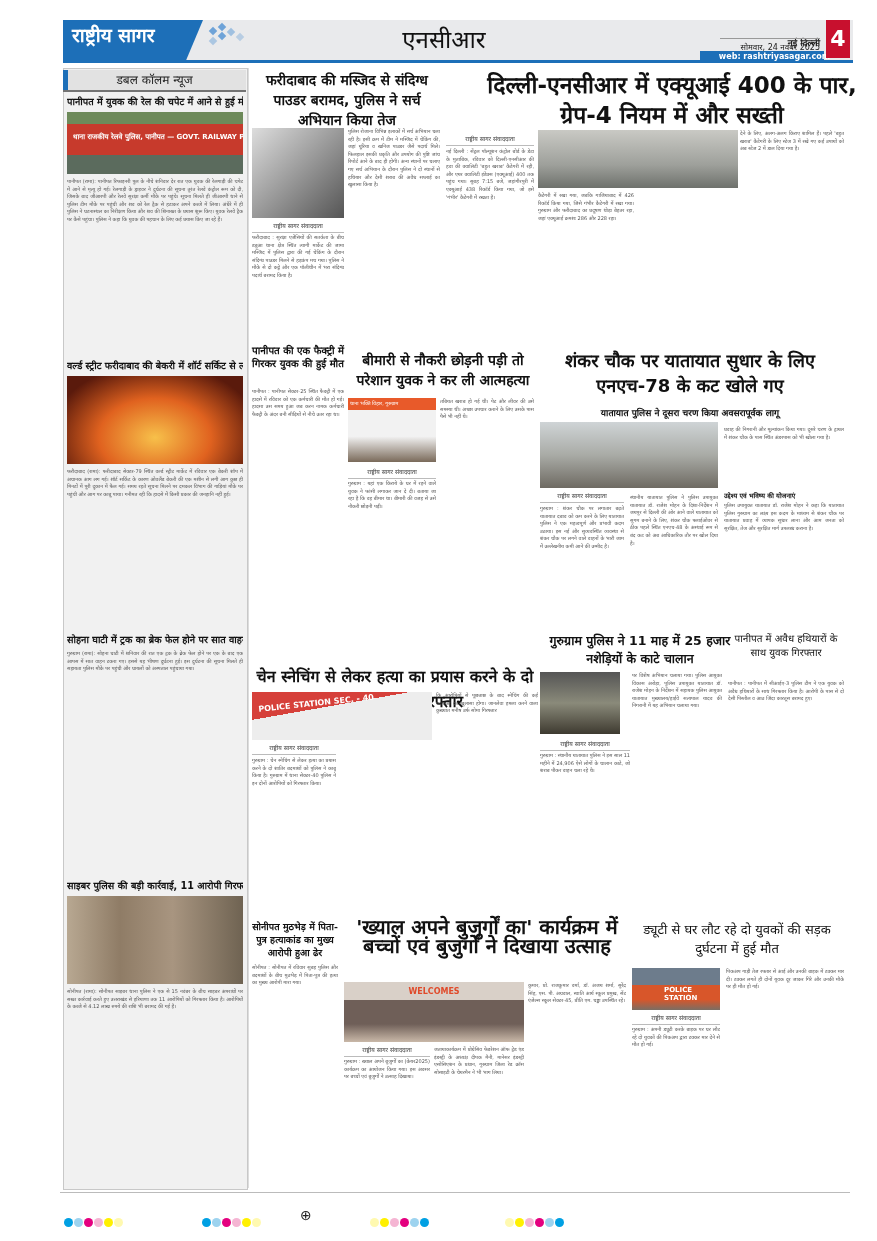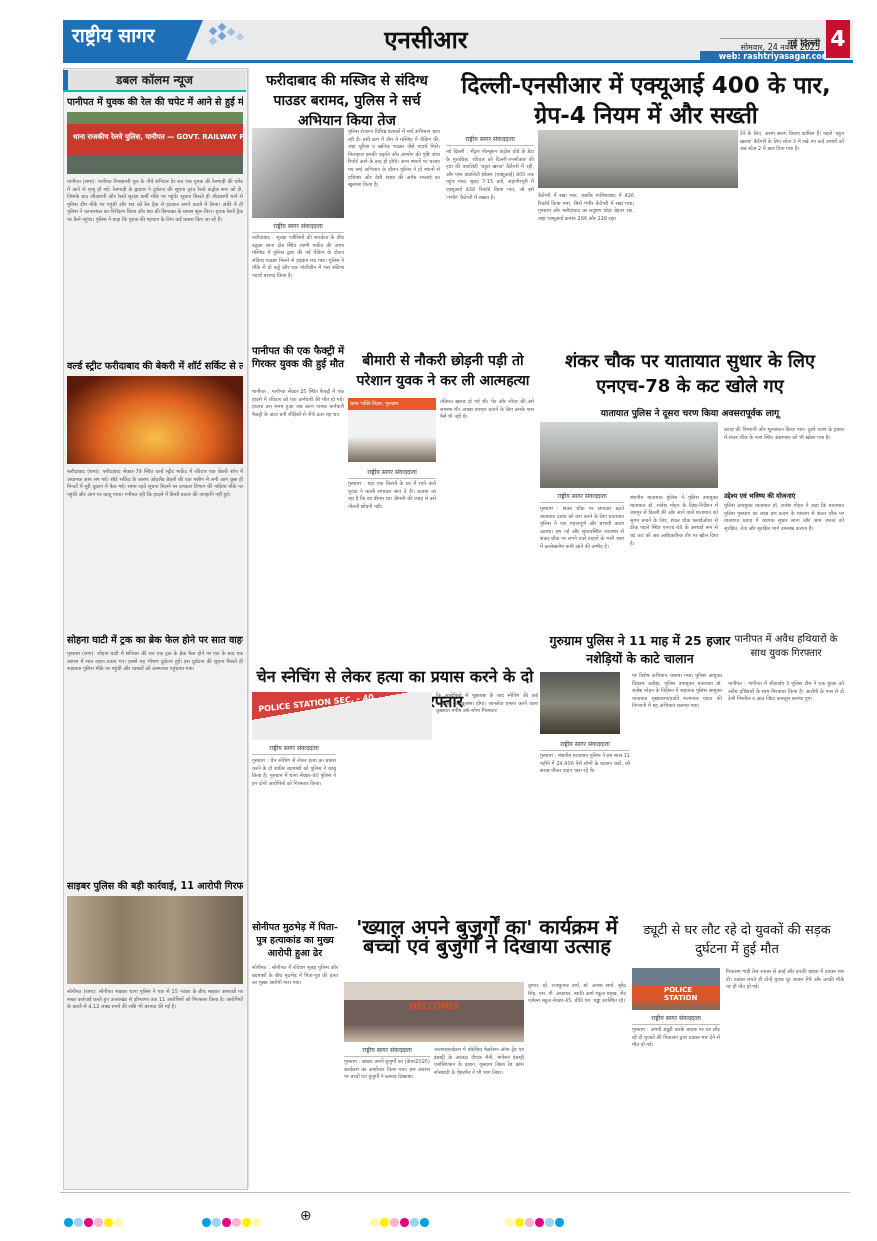--- a/index.html
+++ b/index.html
@@ -2,30 +2,30 @@
 <html><head>
 <meta charset="utf-8">
 <style>
   html,body{margin:0;padding:0;background:#fff;}
   body{width:877px;height:1241px;position:relative;overflow:hidden;font-family:"DejaVu Sans",sans-serif;color:#222;}
   .abs{position:absolute;}
   
   .mast{left:63px;top:20px;width:790px;height:40px;background:#e9eaec;border-bottom:3px solid #1d6fb8;}
   .mast-left{left:63px;top:20px;width:140px;height:40px;background:#1d6fb8;clip-path:polygon(0 0,100% 0,88% 100%,0 100%);}
   .brand{left:72px;top:22px;color:#fff;font-family:"DejaVu Sans",sans-serif;font-weight:bold;font-size:19px;}
-  .section{left:326px;top:22px;width:200px;text-align:center;font-size:24px;font-weight:bold;color:#111;}
+  .section{left:344px;top:22px;width:200px;text-align:center;font-size:24px;font-weight:normal;color:#111;}
   .dots{left:210px;top:24px;}
   .dots span{position:absolute;width:6px;height:6px;background:#6ea3d8;transform:rotate(45deg);}
   .city{left:730px;top:36px;width:90px;text-align:right;font-size:9px;font-weight:bold;}
   .date{left:720px;top:38px;width:100px;text-align:right;font-size:8px;border-top:1px solid #999;padding-top:2px;}
   .web{left:700px;top:52px;width:130px;text-align:right;font-size:8px;color:#fff;font-weight:bold;}
   .pageno{left:826px;top:20px;width:24px;height:38px;background:#c8102e;color:#fff;font-weight:bold;font-size:22px;text-align:center;line-height:38px;}
   
   .leftbox{left:63px;top:68px;width:183px;height:1120px;background:#f1f1f1;border:1px solid #c8c8c8;}
-  .dc-head{left:63px;top:70px;width:183px;height:20px;background:#e2e2e2;border-bottom:2px solid #14b8a6;text-align:center;font-weight:bold;font-size:12px;line-height:20px;}
+  .dc-head{left:63px;top:70px;width:183px;height:20px;background:#e2e2e2;border-bottom:2px solid #737373;text-align:center;font-weight:normal;font-size:12px;line-height:20px;}
   .dc-bar{left:63px;top:70px;width:5px;height:20px;background:#1d6fb8;}
   .lh{font-weight:bold;font-size:9.6px;line-height:12px;color:#111;white-space:nowrap;overflow:hidden;}
   .txt{font-size:5px;line-height:7.6px;color:#555;text-align:justify;overflow:hidden;}
   .img{overflow:hidden;}
   .h1{font-weight:bold;color:#111;text-align:center;}
   .cred{font-size:6px;color:#333;text-align:center;border-bottom:1px solid #bbb;padding-bottom:2px;}
   .dotrow{position:absolute;top:1212px;}
   .dotrow span{display:inline-block;width:9px;height:9px;border-radius:50%;margin-right:1px;}
 </style>
 </head>
@@ -69,21 +69,21 @@
 <div class="abs lh" style="left:67px;top:880px;width:176px;">साइबर पुलिस की बड़ी कार्रवाई, 11 आरोपी गिरफ्तार</div>
 <div class="abs img" style="left:67px;top:896px;width:176px;height:88px;background:linear-gradient(90deg,#b8a892,#8f7c66 30%,#a89580 60%,#6f6352);"></div>
 <div class="abs txt" style="left:67px;top:988px;width:176px;height:195px;">सोनीपत (रामा): सोनीपत साइबर थाना पुलिस ने एक से 15 नवंबर के बीच साइबर अपराधों पर सख्त कार्रवाई करते हुए उत्तराखंड से हरियाणा तक 11 आरोपियों को गिरफ्तार किया है। आरोपियों के कब्जे से 4.12 लाख रुपये की राशि भी बरामद की गई है।</div>
 
 <div class="abs h1" style="left:252px;top:70px;width:190px;font-size:14px;line-height:20px;">फरीदाबाद की मस्जिद से संदिग्ध पाउडर बरामद, पुलिस ने सर्च अभियान किया तेज</div>
 <div class="abs img" style="left:252px;top:128px;width:92px;height:90px;background:linear-gradient(135deg,#ddd,#999 50%,#555);"></div>
 <div class="abs cred" style="left:252px;top:222px;width:92px;">राष्ट्रीय सागर संवाददाता</div>
 <div class="abs txt" style="left:252px;top:234px;width:92px;height:84px;">फरीदाबाद : सुरक्षा एजेंसियों की सतर्कता के बीच डबुआ थाना क्षेत्र स्थित त्यागी मार्केट की जामा मस्जिद में पुलिस द्वारा की गई चेकिंग के दौरान संदिग्ध पाउडर मिलने से हड़कंप मच गया। पुलिस ने मौके से दो कट्टे और एक पॉलीथीन में भरा संदिग्ध पदार्थ बरामद किया है।</div>
 <div class="abs txt" style="left:348px;top:128px;width:92px;height:190px;">पुलिस रोजाना विभिन्न इलाकों में सर्च अभियान चला रही है। इसी क्रम में टीम ने मस्जिद में चेकिंग की, जहां यूरिया व खनिज पाउडर जैसे पदार्थ मिले। फिलहाल इसकी प्रकृति और उपयोग की पुष्टि जांच रिपोर्ट आने के बाद ही होगी। अन्य स्थानों पर चलाए गए सर्च अभियान के दौरान पुलिस ने दो स्थानों से हथियार और देसी शराब की अवैध सप्लाई का खुलासा किया है।</div>
 
-<div class="abs h1" style="left:446px;top:70px;width:400px;font-size:23px;line-height:30px;">दिल्ली-एनसीआर में एक्यूआई 400 के पार, ग्रेप-4 नियम में और सख्ती</div>
+<div class="abs h1" style="left:472px;top:70px;width:400px;font-size:23px;line-height:30px;">दिल्ली-एनसीआर में एक्यूआई 400 के पार, ग्रेप-4 नियम में और सख्ती</div>
 <div class="abs cred" style="left:446px;top:135px;width:88px;">राष्ट्रीय सागर संवाददाता</div>
 <div class="abs txt" style="left:446px;top:148px;width:88px;height:170px;">नई दिल्ली : सेंट्रल पॉल्यूशन कंट्रोल बोर्ड के डेटा के मुताबिक, रविवार को दिल्ली-एनसीआर की हवा की क्वालिटी 'बहुत खराब' कैटेगरी में रही, और एयर क्वालिटी इंडेक्स (एक्यूआई) 400 तक पहुंच गया। सुबह 7:15 बजे, जहांगीरपुरी में एक्यूआई 438 रिकॉर्ड किया गया, जो इसे 'गंभीर' कैटेगरी में रखता है।</div>
 <div class="abs img" style="left:538px;top:130px;width:200px;height:58px;background:linear-gradient(#c9c9c4,#9ea09b 60%,#6e716c);"></div>
 <div class="abs txt" style="left:538px;top:192px;width:96px;height:126px;">कैटेगरी में रखा गया, जबकि गाजियाबाद में 426 रिकॉर्ड किया गया, जिसे गंभीर कैटेगरी में रखा गया। गुरुग्राम और फरीदाबाद का प्रदूषण थोड़ा बेहतर रहा, जहां एक्यूआई क्रमशः 286 और 228 रहा।</div>
 <div class="abs txt" style="left:740px;top:130px;width:104px;height:190px;">देने के लिए, अलग-अलग किराए शामिल हैं। पहले 'बहुत खराब' कैटेगरी के लिए स्टेज 3 में रखे गए कई उपायों को अब स्टेज 2 में डाल दिया गया है।</div>
 
 <div class="abs h1" style="left:252px;top:344px;width:92px;font-size:10px;line-height:13px;">पानीपत की एक फैक्ट्री में गिरकर युवक की हुई मौत</div>
 <div class="abs txt" style="left:252px;top:388px;width:92px;height:245px;">पानीपत : पानीपत सेक्टर-25 स्थित फैक्ट्री में एक हादसे में रविवार को एक कर्मचारी की मौत हो गई। हादसा उस समय हुआ जब करन नामक कर्मचारी फैक्ट्री के अंदर बनी सीढ़ियों से नीचे उतर रहा था।</div>
 
 <div class="abs h1" style="left:348px;top:350px;width:190px;font-size:14px;line-height:20px;">बीमारी से नौकरी छोड़नी पड़ी तो परेशान युवक ने कर ली आत्महत्या</div>
@@ -119,21 +119,21 @@
 <div class="abs txt" style="left:632px;top:672px;width:90px;height:230px;">पर विशेष अभियान चलाया गया। पुलिस आयुक्त विकास अरोड़ा, पुलिस उपायुक्त यातायात डॉ. राजेश मोहन के निर्देशन में सहायक पुलिस आयुक्त यातायात मुख्यालय/हाईवे सत्यपाल यादव की निगरानी में यह अभियान चलाया गया।</div>
 
 <div class="abs h1" style="left:728px;top:632px;width:116px;font-size:10px;line-height:14px;font-weight:normal;">पानीपत में अवैध हथियारों के साथ युवक गिरफ्तार</div>
 <div class="abs txt" style="left:728px;top:680px;width:116px;height:225px;">पानीपत : पानीपत में सीआईए-3 पुलिस टीम ने एक युवक को अवैध हथियारों के साथ गिरफ्तार किया है। आरोपी के पास से दो देसी पिस्तौल व आठ जिंदा कारतूस बरामद हुए।</div>
 
 <div class="abs h1" style="left:252px;top:920px;width:86px;font-size:9.5px;line-height:13px;">सोनीपत मुठभेड़ में पिता-पुत्र हत्याकांड का मुख्य आरोपी हुआ ढेर</div>
 <div class="abs txt" style="left:252px;top:964px;width:86px;height:222px;">सोनीपत : सोनीपत में रविवार सुबह पुलिस और बदमाशों के बीच मुठभेड़ में पिता-पुत्र की हत्या का मुख्य आरोपी मारा गया।</div>
 
 <div class="abs h1" style="left:344px;top:918px;width:286px;font-size:20px;line-height:19px;">'ख्याल अपने बुजुर्गों का' कार्यक्रम में बच्चों एवं बुजुर्गों ने दिखाया उत्साह</div>
 <div class="abs img" style="left:344px;top:982px;width:180px;height:60px;background:linear-gradient(#d9d0c8 0 30%,#6f5f58 30% 70%,#c9b8a8);">
-  <div style="font-size:8px;color:#e04a2a;font-weight:bold;text-align:center;padding-top:20px;">WELCOMES</div>
+  <div style="font-size:8px;color:#e04a2a;font-weight:bold;text-align:center;padding-top:5px;">WELCOMES</div>
 </div>
 <div class="abs cred" style="left:344px;top:1046px;width:86px;">राष्ट्रीय सागर संवाददाता</div>
 <div class="abs txt" style="left:344px;top:1058px;width:86px;height:130px;">गुरुग्राम : ख्याल अपने बुजुर्गों का (केयर2025) कार्यक्रम का आयोजन किया गया। इस अवसर पर बच्चों एवं बुजुर्गों ने उत्साह दिखाया।</div>
 <div class="abs txt" style="left:434px;top:1046px;width:90px;height:142px;">जतायाकार्यक्रम में प्रोग्रेसिव फेडरेशन ऑफ ट्रेड एंड इंडस्ट्री के अध्यक्ष दीपक मैनी, मानेसर इंडस्ट्री एसोसिएशन के प्रधान, गुरुग्राम जिला रेड क्रॉस सोसाइटी के चेयरमैन ने भी भाग लिया।</div>
 <div class="abs txt" style="left:528px;top:982px;width:98px;height:206px;">कुमार, प्रो. राजकुमार वर्मा, डॉ. अजय शर्मा, सुरेंद्र सिंह, एस. पी. अग्रवाल, स्वाति आर्य स्कूल प्रमुख, सेंट एंजेल्स स्कूल सेक्टर-45, प्रीति एम. चड्ढा उपस्थित रहे।</div>
 
 <div class="abs h1" style="left:630px;top:920px;width:214px;font-size:13px;line-height:19px;font-weight:normal;">ड्यूटी से घर लौट रहे दो युवकों की सड़क दुर्घटना में हुई मौत</div>
 <div class="abs img" style="left:632px;top:968px;width:88px;height:42px;background:linear-gradient(#6d7c8c 0 40%,#d8562a 40% 75%,#7a6e64);">
   <div style="font-size:7px;color:#fff;font-weight:bold;padding:18px 4px 0;margin-left:28px;">POLICE STATION</div>
 </div>

